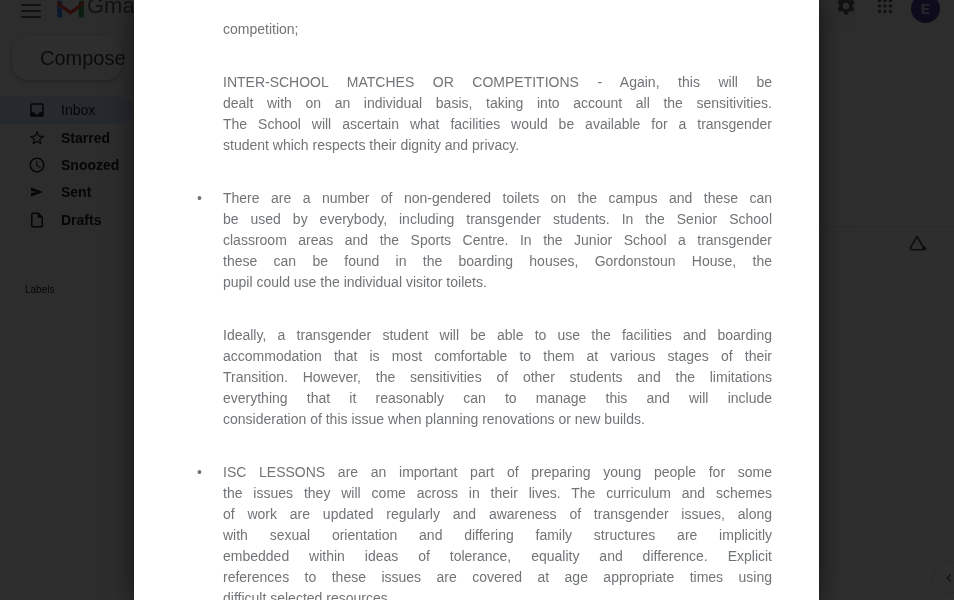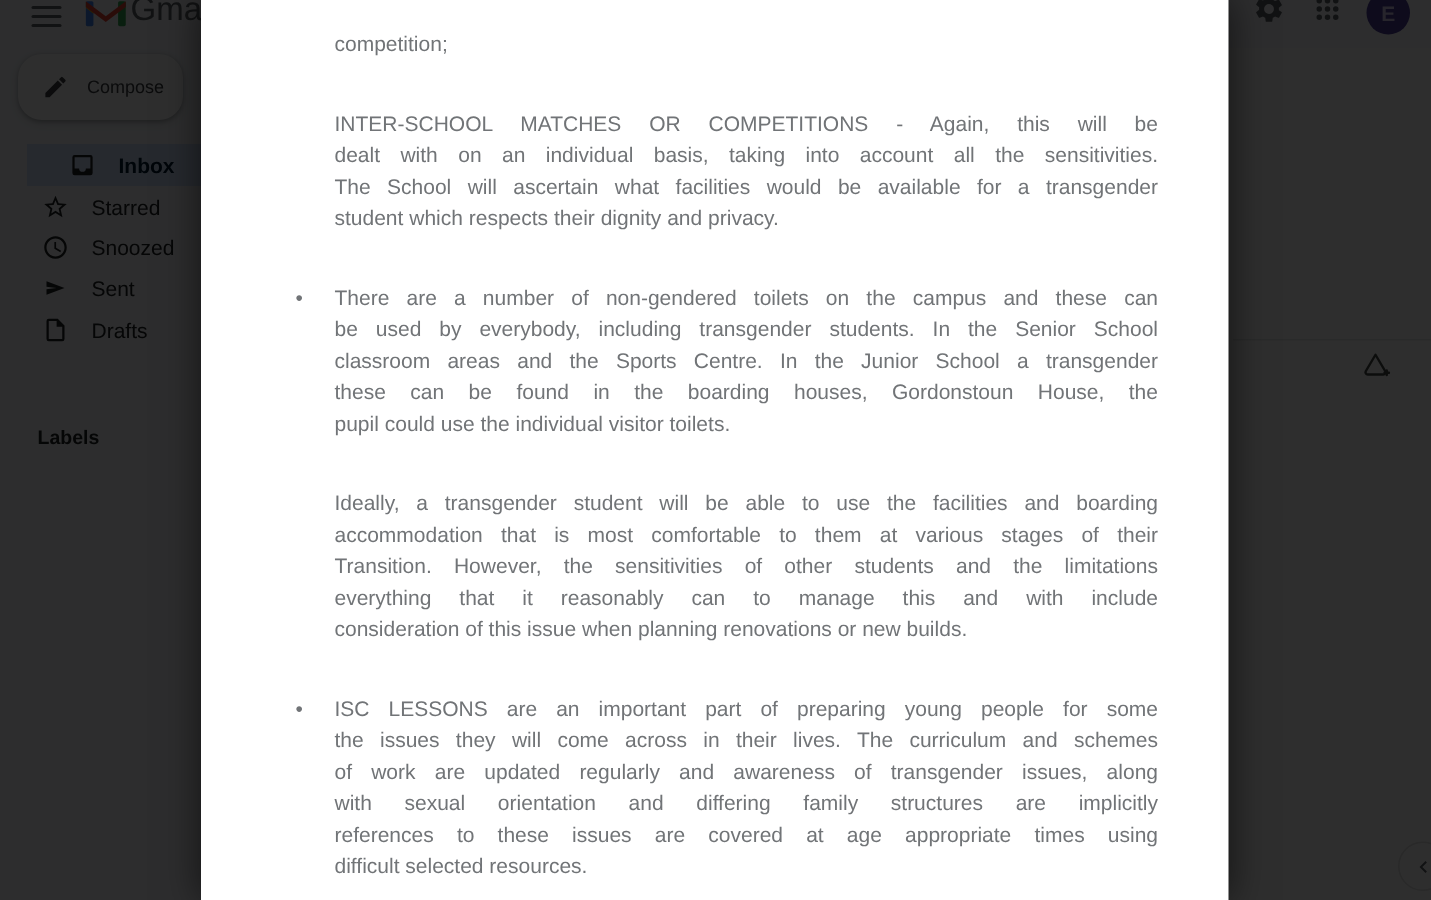--- a/index.html
+++ b/index.html
@@ -35,28 +35,28 @@
   .add-label svg{width:20px;height:20px;stroke:#444746;fill:none;stroke-width:1.6;}
   .panel-toggle{position:absolute;left:932px;top:561px;width:31px;height:31px;border-radius:50%;
     background:#fff;border:1px solid #e0e0e0;display:flex;align-items:center;justify-content:center;cursor:pointer;}
   .panel-toggle svg{width:16px;height:16px;fill:var(--icon-gray,#5f6368);}
   
   .sidebar{position:absolute;left:0;top:28px;width:133px;bottom:0;}
   .compose{position:absolute;left:12px;top:8px;width:110px;height:44px;border-radius:16px;background:#fff;
     box-shadow:0 1px 3px rgba(60,64,67,.3),0 2px 6px rgba(60,64,67,.15);
     display:flex;align-items:center;padding-left:16px;gap:12px;box-sizing:border-box;cursor:pointer;}
   .compose svg{width:18px;height:18px;fill:#3c4043;}
-  .compose .lbl{font-size:12px;font-weight:500;color:#3c4043;}
+  .compose .lbl{font-size:20px;font-weight:500;color:#3c4043;}
   .nav-item{position:absolute;left:0;width:133px;height:27px;display:flex;align-items:center;
     padding-left:28px;gap:15px;box-sizing:border-box;border-radius:0 16px 16px 0;
-    font-size:14px;color:var(--sidebar-text,#202124);cursor:pointer;}
+    font-size:14px;color:var(--sidebar-text,#202124);cursor:pointer;font-weight:bold;}
   .nav-item svg{width:18px;height:18px;fill:var(--sidebar-text,#202124);flex:none;}
-  .nav-item.selected{background:var(--selected-row,#d3e3fd);font-weight:bold;color:var(--selected-text,#001d35);height:28px;margin-left:18px;}
-  .nav-item.bold{font-weight:normal;}
-  .labels-hd{position:absolute;left:25px;top:256px;font-size:13px;font-weight:700;color:var(--sidebar-text,#202124);}
+  .nav-item.selected{background:var(--selected-row,#d3e3fd);font-weight:normal;color:var(--selected-text,#001d35);height:28px;}
+  .nav-item.bold{font-weight:bold;}
+  .labels-hd{position:absolute;left:25px;top:256px;font-size:10px;font-weight:400;color:var(--sidebar-text,#202124);}
   
   .scrim{position:absolute;inset:0;background:rgba(0,0,0,0.82);z-index:5;}
   
   .doc-page{position:absolute;left:134px;top:0;width:685px;height:600px;background:var(--page-bg,#fff);
     z-index:10;box-shadow:0 0 24px rgba(0,0,0,.6);overflow:hidden;}
   .doc-content{position:absolute;left:89px;top:-13px;width:549px;
     font-size:14px;line-height:21px;color:var(--doc-text,#717477);}
   .doc-block{margin-bottom:21px;position:relative;margin-top:32px;}
   .bullet-marker{position:absolute;left:-26px;top:0;}
   .doc-line{text-align:justify;text-align-last:justify;}
@@ -187,27 +187,28 @@
         <div class="doc-line">There are a number of non-gendered toilets on the campus and these can</div>
         <div class="doc-line">be used by everybody, including transgender students. In the Senior School</div>
         <div class="doc-line">classroom areas and the Sports Centre.  In the Junior School a transgender</div>
         <div class="doc-line">these can be found in the boarding houses, Gordonstoun House, the</div>
         <div class="doc-line last">pupil could use the individual visitor toilets.</div>
       </div>
       <div class="doc-block">
         <div class="doc-line">Ideally, a transgender student will be able to use the facilities and boarding</div>
         <div class="doc-line">accommodation that is most comfortable to them at various stages of their</div>
         <div class="doc-line">Transition. However, the sensitivities of other students and the limitations</div>
-        <div class="doc-line">everything that it reasonably can to manage this and with include</div>
+        <div class="doc-line">everything that it reasonably can to manage this and will include</div>
         <div class="doc-line last">consideration of this issue when planning renovations or new builds.</div>
       </div>
       <div class="doc-block">
         <span class="bullet-marker">•</span>
         <div class="doc-line">ISC LESSONS are an important part of preparing young people for some</div>
         <div class="doc-line">the issues they will come across in their lives. The curriculum and schemes</div>
         <div class="doc-line">of work are updated regularly and awareness of transgender issues, along</div>
         <div class="doc-line">with sexual orientation and differing family structures are implicitly</div>
+        <div class="doc-line">embedded within ideas of tolerance, equality and difference. Explicit</div>
         <div class="doc-line">references to these issues are covered at age appropriate times using</div>
         <div class="doc-line last">difficult selected resources.</div>
       </div>
       <div class="page-number">57</div>
     </div>
 </div>
 
 </body></html>

